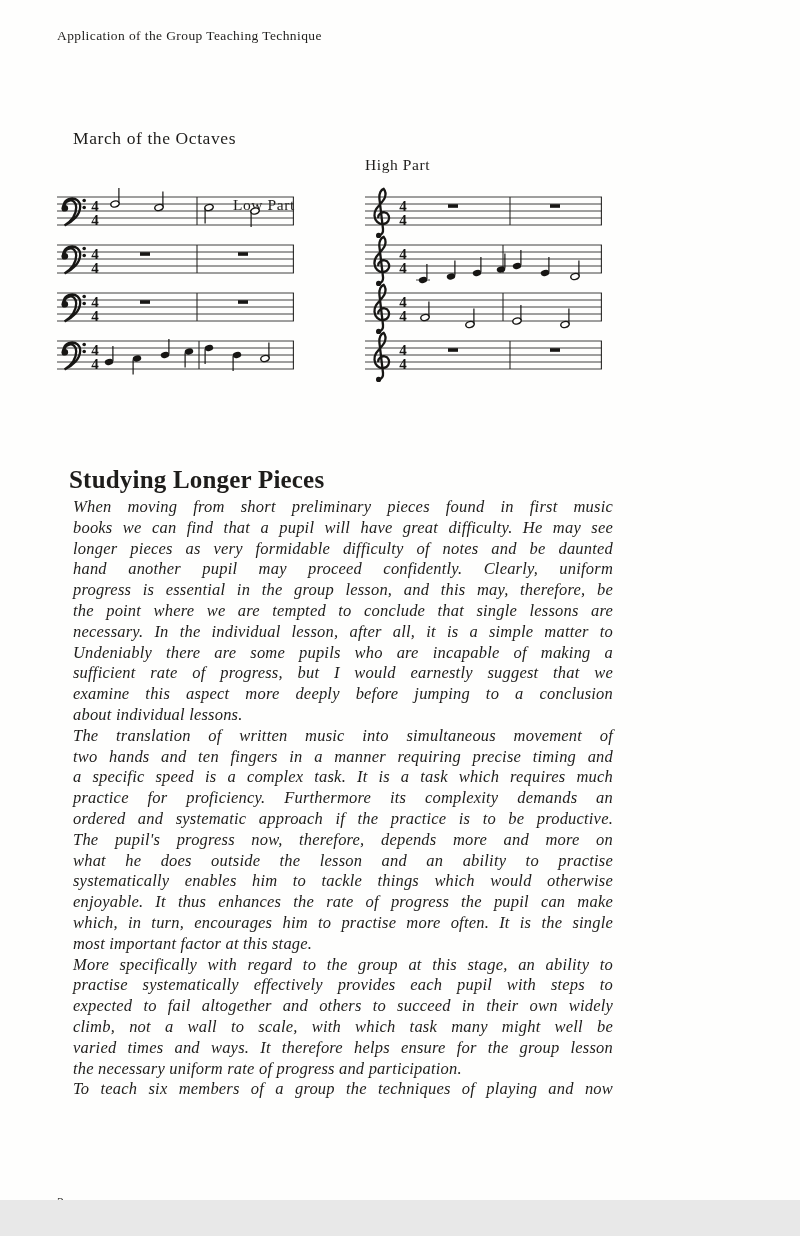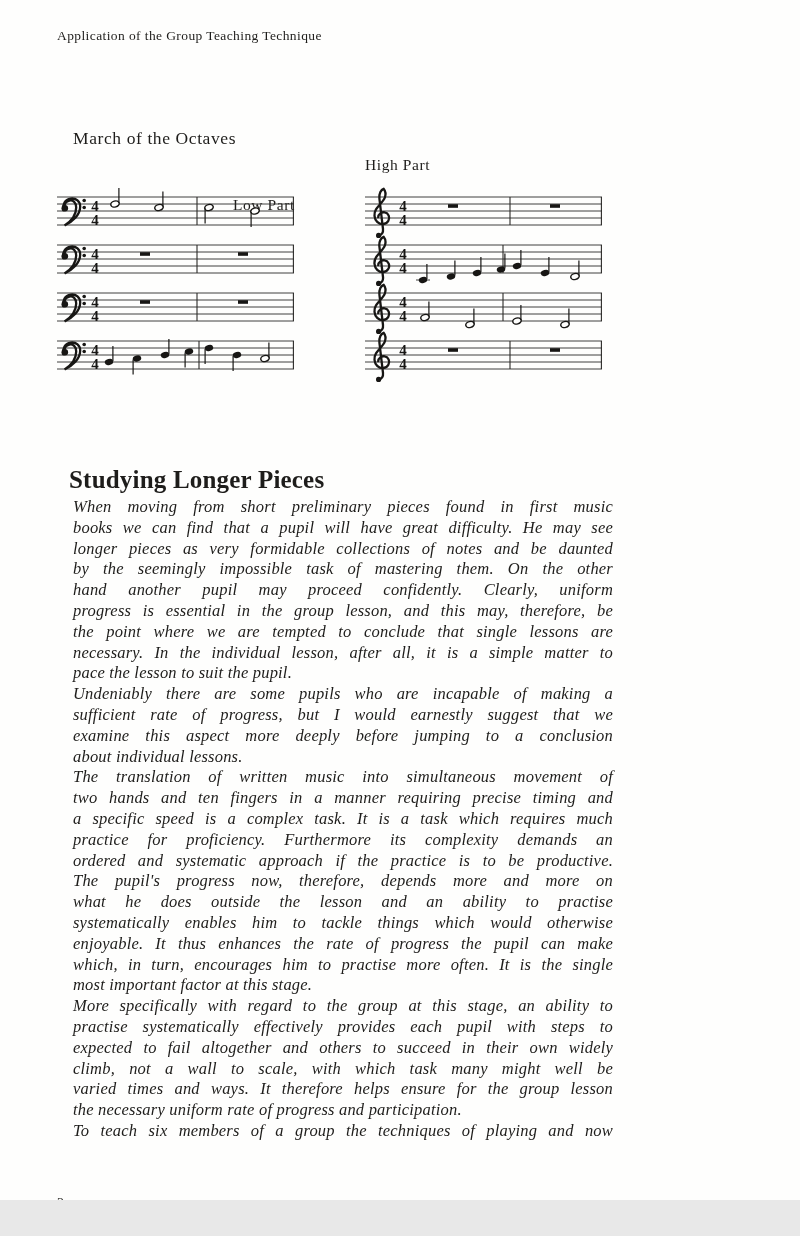--- a/index.html
+++ b/index.html
@@ -220,27 +220,25 @@
     </div>
   </div>
 
 
   <h1 class="section-heading">Studying Longer Pieces</h1>
 
   <div class="body-text">
     <div class="para">
         <div class="tline">When moving from short preliminary pieces found in first music</div>
         <div class="tline">books we can find that a pupil will have great difficulty. He may see</div>
-        <div class="tline">longer pieces as very formidable collections of notes and be daunted</div>
-        <div class="tline">by the seemingly impossible task of mastering them. On the other</div>
+        <div class="tline">longer pieces as very formidable difficulty of notes and be daunted</div>
         <div class="tline">hand another pupil may proceed confidently. Clearly, uniform</div>
         <div class="tline">progress is essential in the group lesson, and this may, therefore, be</div>
         <div class="tline">the point where we are tempted to conclude that single lessons are</div>
         <div class="tline">necessary. In the individual lesson, after all, it is a simple matter to</div>
-        <div class="tline tline-end">pace the lesson to suit the pupil.</div>
       </div>
     <div class="para">
         <div class="tline">Undeniably there are some pupils who are incapable of making a</div>
         <div class="tline">sufficient rate of progress, but I would earnestly suggest that we</div>
         <div class="tline">examine this aspect more deeply before jumping to a conclusion</div>
         <div class="tline tline-end">about individual lessons.</div>
       </div>
     <div class="para">
         <div class="tline">The translation of written music into simultaneous movement of</div>
         <div class="tline">two hands and ten fingers in a manner requiring precise timing and</div>

